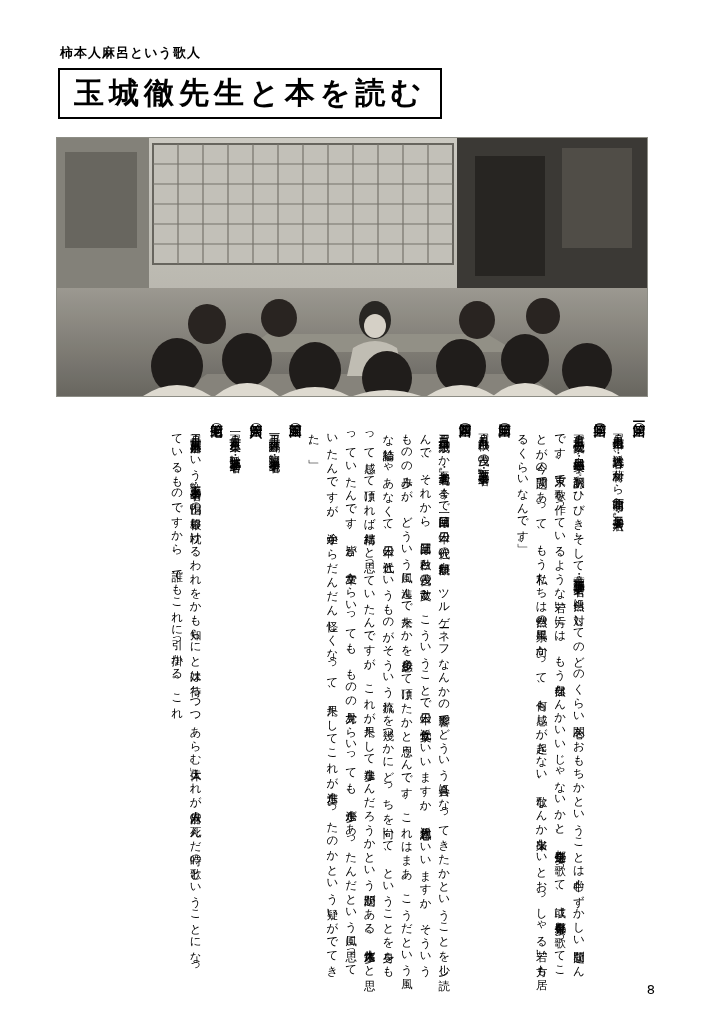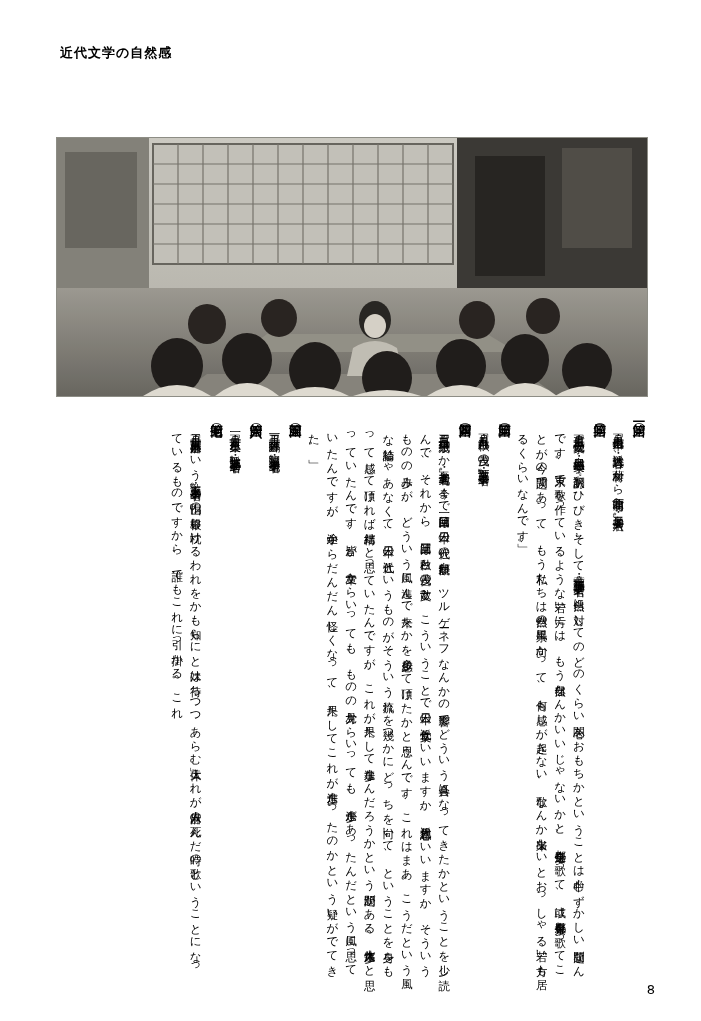--- a/index.html
+++ b/index.html
@@ -111,22 +111,25 @@
     bottom: 24px;
     font-size: 13px;
     font-family: "DejaVu Sans", sans-serif;
   }
 </style>
 </head>
 <body>
 
 <div class="page">
 
-  <div class="kicker">近代文学の自然感</div>
-
+  <div class="kicker">柿本人麻呂という歌人</div>
+
+  <div class="title-box">
+    <div class="title-text">玉城徹先生と本を読む</div>
+  </div>
 
   <div class="photo">
     <svg width="590" height="258" viewBox="0 0 590 258">
       <defs>
         <linearGradient id="wallg" x1="0" y1="0" x2="0" y2="1">
           <stop offset="0%" stop-color="#d8d6ce"></stop>
           <stop offset="100%" stop-color="#b9b7ae"></stop>
         </linearGradient>
         <linearGradient id="floorg" x1="0" y1="0" x2="0" y2="1">
           <stop offset="0%" stop-color="#a6a39a"></stop>

